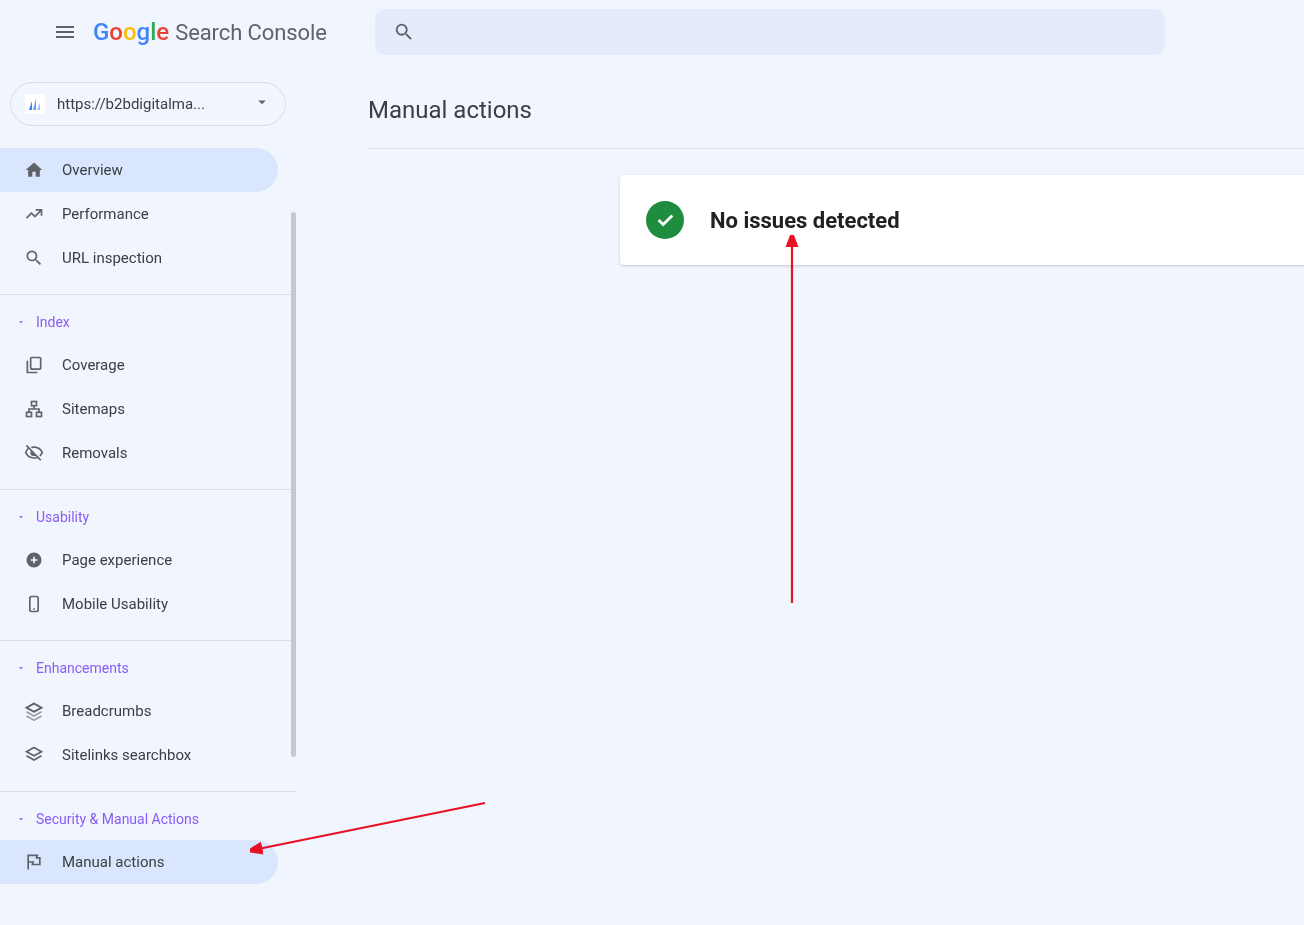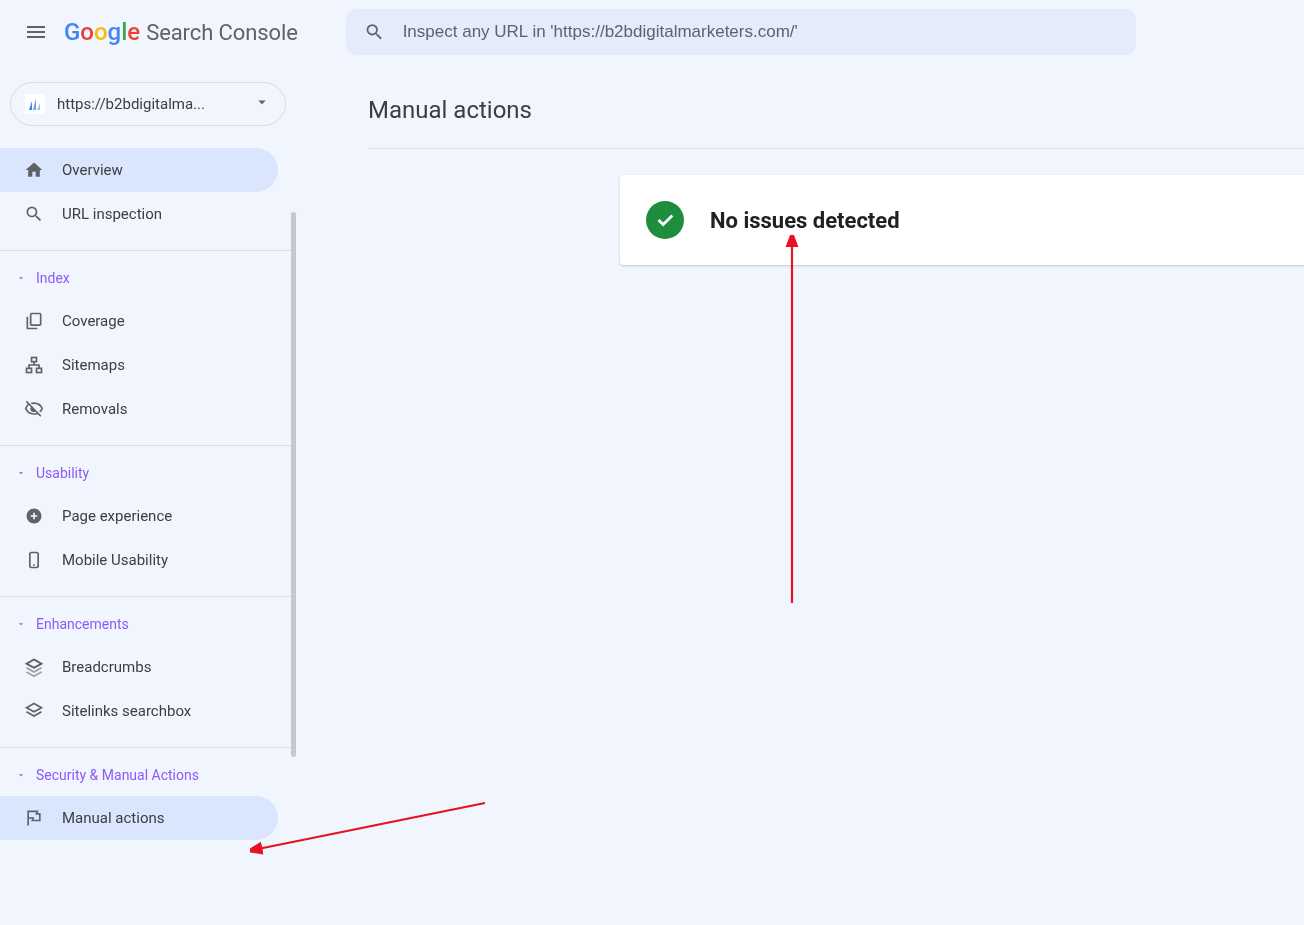--- a/index.html
+++ b/index.html
@@ -10,20 +10,21 @@
       width: 1304px;
       height: 925px;
       overflow: hidden;
       position: relative;
     }
     .header {
       display: flex;
       align-items: center;
       height: 64px;
       padding: 0 12px;
+      margin-left: 29px;
     }
     .hamburger {
       width: 48px;
       height: 48px;
       display: flex;
       align-items: center;
       justify-content: center;
       cursor: pointer;
       color: #5f6368;
     }
@@ -180,21 +181,20 @@
       </svg>
   </div>
   <div class="logo-wrap">
     <span class="g-logo"><span class="g1">G</span><span class="g2">o</span><span class="g3">o</span><span class="g4">g</span><span class="g5">l</span><span class="g6">e</span></span>
     <span class="sc-label">Search Console</span>
   </div>
   <div class="search-bar">
     <svg width="22" height="22" viewBox="0 0 24 24" fill="currentColor">
         <path d="M15.5 14h-.79l-.28-.27A6.471 6.471 0 0016 9.5 6.5 6.5 0 109.5 16c1.61 0 3.09-.59 4.23-1.57l.27.28v.79l5 4.99L20.49 19l-4.99-5zm-6 0C7.01 14 5 11.99 5 9.5S7.01 5 9.5 5 14 7.01 14 9.5 11.99 14 9.5 14z"></path>
       </svg>
-    <input type="text" placeholder="Inspect any URL in 'https://b2bdigitalmarketers.com/'" style="">
   </div>
 </div>
 
 <div class="layout">
   <aside class="sidebar">
     <div class="scroll-indicator"></div>
 
     <div class="property-picker">
       <span class="prop-icon">
         <svg width="16" height="16" viewBox="0 0 16 16">
@@ -209,20 +209,27 @@
             <path d="M7 10l5 5 5-5z"></path>
           </svg>
       </span>
     </div>
 
     <div class="nav-item active">
       <svg viewBox="0 0 24 24" fill="currentColor">
           <path d="M10 20v-6h4v6h5v-8h3L12 3 2 12h3v8z"></path>
         </svg>
       <span>Overview</span>
+    </div>
+    <div class="nav-item">
+      <svg viewBox="0 0 24 24" fill="none" stroke="currentColor" stroke-width="2">
+          <path d="M3 17l6-6 4 4 8-8"></path>
+          <path d="M14 7h7v7"></path>
+        </svg>
+      <span>Performance</span>
     </div>
     <div class="nav-item">
       <svg viewBox="0 0 24 24" fill="currentColor">
           <path d="M15.5 14h-.79l-.28-.27A6.47 6.47 0 0016 9.5 6.5 6.5 0 109.5 16c1.61 0 3.09-.59 4.23-1.57l.27.28v.79l5 4.99L20.49 19l-4.99-5zm-6 0C7.01 14 5 11.99 5 9.5S7.01 5 9.5 5 14 7.01 14 9.5 11.99 14 9.5 14z"></path>
         </svg>
       <span>URL inspection</span>
     </div>
 
     <div class="section-divider"></div>
     <div class="section-header">

